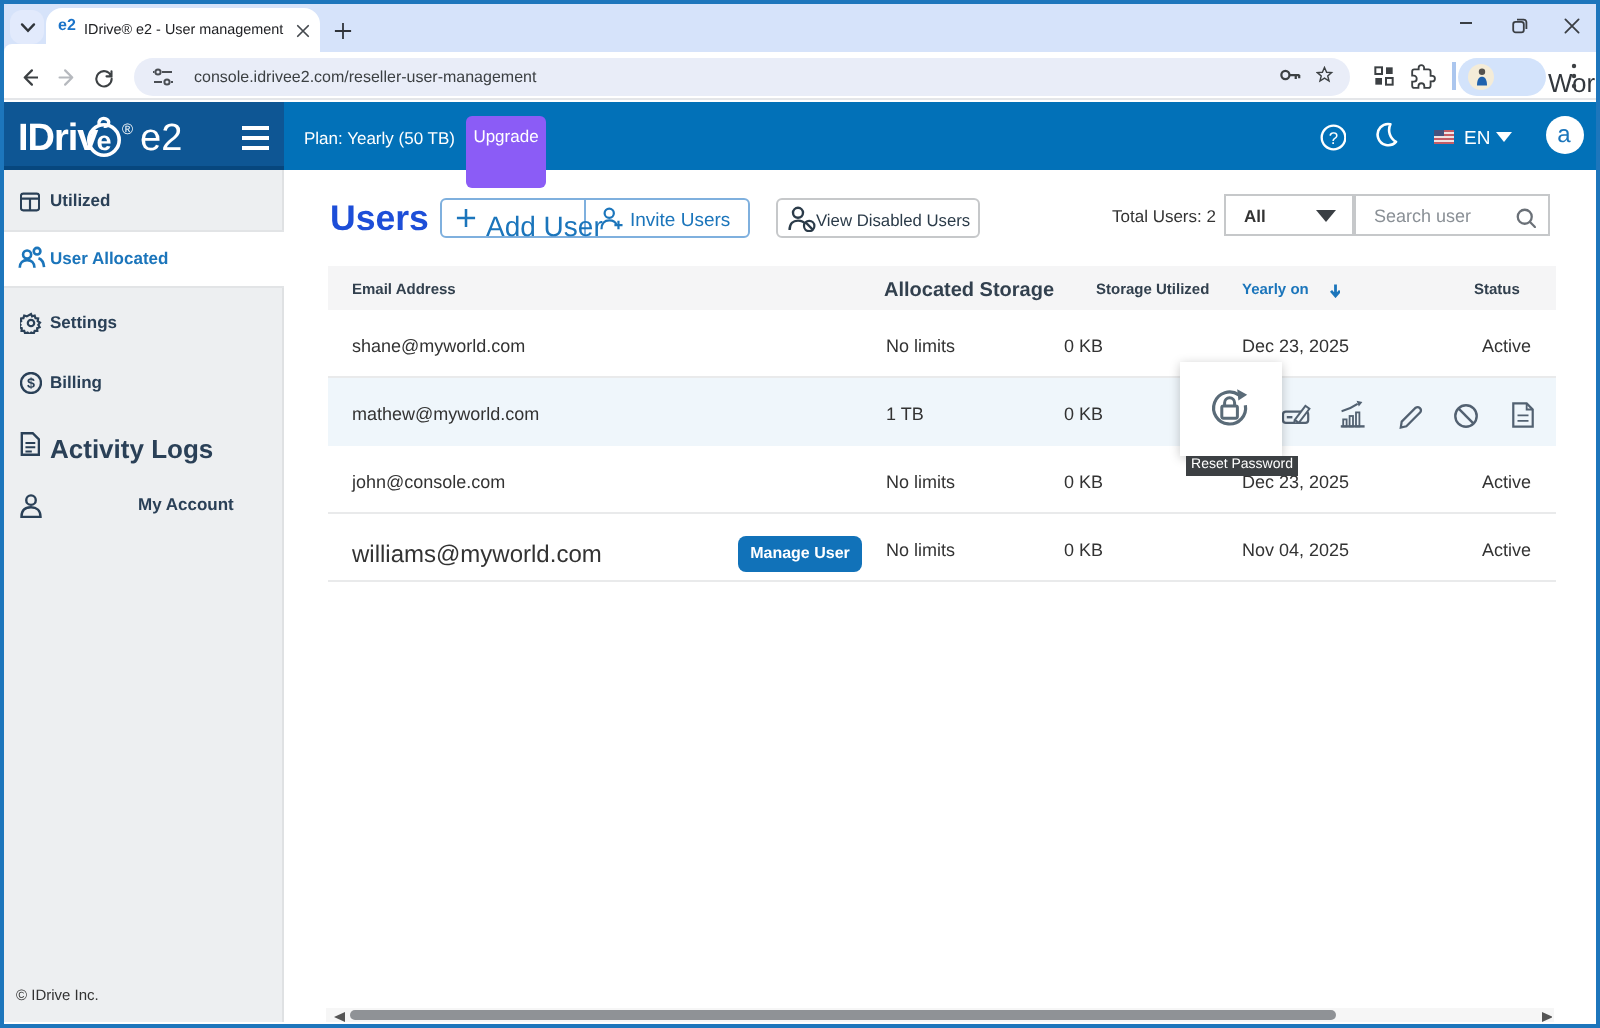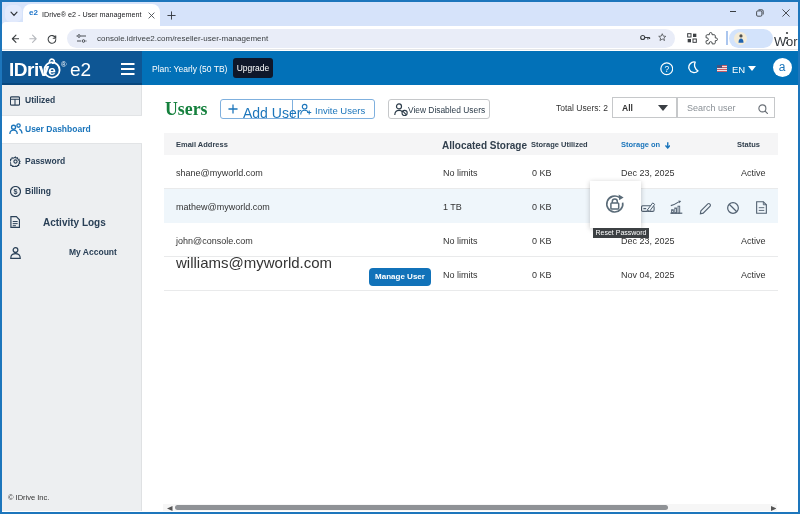--- a/index.html
+++ b/index.html
@@ -106,21 +106,21 @@
     <path d="M6.8 5.9 C5.6 3.2 8.0 1.4 10.1 2.5 C12.3 3.6 11.4 6.6 8.9 6.1" fill="none" stroke="#fff" stroke-width="1.6"></path>
     <text x="9" y="17.8" font-size="13.5" font-weight="bold" fill="#fff" text-anchor="middle" font-family="Liberation Sans">e</text>
   </svg>
 <div class="abs" style="left:61px;top:60px;font-size:7.5px;color:#fff;">®</div>
 <div class="abs" style="left:70px;top:59px;font-size:19px;color:#fff;">e2</div>
 
 <svg class="abs" style="left:121px;top:62.5px;" width="13.5" height="12" viewBox="0 0 13.5 12">
     <path d="M0 1 H13.5 M0 6 H13.5 M0 11 H13.5" stroke="#fff" stroke-width="1.9"></path>
   </svg>
 <div class="abs" style="left:152px;top:64px;font-size:8.5px;color:#fff;">Plan: Yearly (50 TB)</div>
-<div class="abs" style="left:233px;top:58px;width:40px;height:20px;background:#0f172a;border-radius:3px;color:#fff;font-size:8.5px;text-align:center;line-height:20px;">Upgrade</div>
+<div class="abs" style="left:233px;top:58px;width:40px;height:36px;background:#8b5cf6;border-radius:3px;color:#fff;font-size:8.5px;text-align:center;line-height:20px;">Upgrade</div>
 
 <svg class="abs" style="left:659.5px;top:62px;" width="13.5" height="13.5" viewBox="0 0 16 16">
     <circle cx="8" cy="8" r="7" fill="none" stroke="#fff" stroke-width="1.4"></circle>
     <text x="8" y="11.6" font-size="10" fill="#fff" text-anchor="middle" font-family="Liberation Sans">?</text>
   </svg>
 
 <svg class="abs" style="left:686.5px;top:61px;" width="12" height="13" viewBox="0 0 12 13">
     <path d="M8.2 1.1 A5.3 5.3 0 1 0 11 9.9 A6.8 6.8 0 0 1 8.2 1.1 Z" fill="none" stroke="#fff" stroke-width="1.3" stroke-linejoin="round"></path>
   </svg>
 
@@ -140,43 +140,43 @@
     <rect x="0.6" y="0.6" width="11.8" height="10.8" rx="1.5" fill="none" stroke="#2a4057" stroke-width="1.4"></rect>
     <path d="M0.6 3.8 H12.4 M6.5 3.8 V11.2" stroke="#2a4057" stroke-width="1.4"></path>
   </svg>
 <div class="abs" style="left:25px;top:95px;font-size:8.5px;font-weight:bold;color:#2a4057;">Utilized</div>
 <svg class="abs" style="left:8.5px;top:123px;" width="14" height="11.5" viewBox="0 0 16 13">
     <circle cx="5.2" cy="4.8" r="2.3" fill="none" stroke="#1b75bb" stroke-width="1.5"></circle>
     <path d="M1 12.4 C1 9.4 2.9 8 5.2 8 C7.5 8 9.4 9.4 9.4 12.4" fill="none" stroke="#1b75bb" stroke-width="1.5"></path>
     <circle cx="10.9" cy="2.9" r="1.9" fill="none" stroke="#1b75bb" stroke-width="1.5"></circle>
     <path d="M11.7 6.9 C13.5 7.5 14.7 9.3 14.9 12" fill="none" stroke="#1b75bb" stroke-width="1.5"></path>
   </svg>
-<div class="abs" style="left:25px;top:123.5px;font-size:8.5px;font-weight:bold;color:#1b75bb;">User Dashboard</div>
+<div class="abs" style="left:25px;top:123.5px;font-size:8.5px;font-weight:bold;color:#1b75bb;">User Allocated</div>
 <svg class="abs" style="left:9.5px;top:155.5px;" width="11" height="11" viewBox="0 0 24 24">
     <path fill="none" stroke="#2a4057" stroke-width="2.4" d="M12 8.5 a3.5 3.5 0 1 0 0 7 a3.5 3.5 0 1 0 0 -7 M12 2.2 l1.2 2.6 2.8 -0.9 0.9 2.8 2.9 0.4 -0.5 2.9 2.5 1.6 -1.8 2.3 1.4 2.6 -2.7 1.2 0.2 2.9 -2.9 0 -1 2.8 -2.7 -1.1 -2 2.1 -2 -2.1 -2.7 1.1 -1 -2.8 -2.9 0 0.2 -2.9 -2.7 -1.2 1.4 -2.6 -1.8 -2.3 2.5 -1.6 -0.5 -2.9 2.9 -0.4 0.9 -2.8 2.8 0.9 Z"></path>
   </svg>
-<div class="abs" style="left:25px;top:156px;font-size:8.5px;font-weight:bold;color:#2a4057;">Password</div>
+<div class="abs" style="left:25px;top:156px;font-size:8.5px;font-weight:bold;color:#2a4057;">Settings</div>
 <svg class="abs" style="left:9.5px;top:185.5px;" width="11" height="11" viewBox="0 0 13 13">
     <circle cx="6.5" cy="6.5" r="5.9" fill="none" stroke="#2a4057" stroke-width="1.4"></circle>
     <text x="6.5" y="9.7" font-size="8.5" font-weight="bold" fill="#2a4057" text-anchor="middle" font-family="Liberation Sans">$</text>
   </svg>
 <div class="abs" style="left:25px;top:186px;font-size:8.5px;font-weight:bold;color:#2a4057;">Billing</div>
 <svg class="abs" style="left:10px;top:216px;" width="10" height="12" viewBox="0 0 11 13">
     <path d="M1 0.6 H7 L10.4 4 V12.4 H1 Z" fill="none" stroke="#2a4057" stroke-width="1.3"></path>
     <path d="M3 6 H8.4 M3 8.3 H8.4 M3 10.6 H6.5" stroke="#2a4057" stroke-width="1.1"></path>
   </svg>
-<div class="abs" style="left:25px;top:217px;font-size:10px;font-weight:bold;color:#2a4057;margin-left:18px;">Activity Logs</div>
+<div class="abs" style="left:25px;top:217px;font-size:13px;font-weight:bold;color:#2a4057;">Activity Logs</div>
 <svg class="abs" style="left:9.5px;top:246.5px;" width="11" height="12" viewBox="0 0 12 13">
     <circle cx="6" cy="3.3" r="2.6" fill="none" stroke="#2a4057" stroke-width="1.3"></circle>
     <path d="M0.8 12.4 C0.8 8.8 3 7.2 6 7.2 C9 7.2 11.2 8.8 11.2 12.4 Z" fill="none" stroke="#2a4057" stroke-width="1.3"></path>
   </svg>
 <div class="abs" style="left:25px;top:247px;font-size:8.5px;font-weight:bold;color:#2a4057;margin-left:44px;">My Account</div>
 <div class="abs" style="left:8px;top:493px;font-size:7.5px;color:#333;">© IDrive Inc.</div>
 
-<div class="abs" style="left:165px;top:99px;font-size:17.8px;font-weight:bold;color:#15803d;font-family:Liberation Serif, serif;">Users</div>
+<div class="abs" style="left:165px;top:99px;font-size:17.8px;font-weight:bold;color:#1d4ed8;">Users</div>
 
 <div class="abs" style="left:220px;top:99px;width:155px;height:20px;border:1px solid #7fb0de;border-radius:3px;background:#fff;"></div>
 <div class="abs" style="left:292px;top:99px;width:1px;height:20px;background:#7fb0de;"></div>
 <svg class="abs" style="left:228px;top:104px;" width="10" height="10" viewBox="0 0 11 11">
     <path d="M5.5 0.5 V10.5 M0.5 5.5 H10.5" stroke="#1b75bb" stroke-width="1.4"></path>
   </svg>
 <div class="abs" style="left:243px;top:105px;font-size:14px;color:#1b75bb;">Add User</div>
 <svg class="abs" style="left:300px;top:103px;" width="12" height="13" viewBox="0 0 13 13">
     <circle cx="5" cy="3.4" r="2.5" fill="none" stroke="#1b75bb" stroke-width="1.2"></circle>
     <path d="M0.8 12 C0.8 8.8 2.6 7.3 5 7.3 C7 7.3 8.6 8.3 9 10" fill="none" stroke="#1b75bb" stroke-width="1.2"></path>
@@ -202,22 +202,22 @@
 <div class="abs" style="left:677px;top:97px;width:98px;height:21px;border:1px solid #c6c8ca;background:#fff;"></div>
 <div class="abs" style="left:687px;top:102.5px;font-size:9px;color:#8a9096;">Search user</div>
 <svg class="abs" style="left:757.5px;top:103.5px;" width="10.5" height="10.5" viewBox="0 0 12 12">
     <circle cx="5" cy="5" r="4" fill="none" stroke="#6a7077" stroke-width="1.3"></circle>
     <path d="M8 8 L11.3 11.3" stroke="#6a7077" stroke-width="1.3"></path>
   </svg>
 
 <div class="abs" style="left:164px;top:133px;width:614px;height:22px;background:#f5f5f6;"></div>
 <div class="abs" style="left:176px;top:140px;font-size:7.5px;font-weight:bold;color:#32404e;">Email Address</div>
 <div class="abs" style="left:442px;top:140px;font-size:10px;font-weight:bold;color:#32404e;">Allocated Storage</div>
-<div class="abs" style="left:531px;top:140px;font-size:7.5px;font-weight:bold;color:#32404e;">Storage Utilized</div>
-<div class="abs" style="left:621px;top:140px;font-size:7.5px;font-weight:bold;color:#1b75bb;">Storage on</div>
+<div class="abs" style="left:548px;top:140px;font-size:7.5px;font-weight:bold;color:#32404e;">Storage Utilized</div>
+<div class="abs" style="left:621px;top:140px;font-size:7.5px;font-weight:bold;color:#1b75bb;">Yearly on</div>
 <svg class="abs" style="left:664.5px;top:141.5px;" width="5.5" height="7" viewBox="0 0 5.5 7">
     <path d="M2.75 0.3 V5.4 M0.5 3.4 L2.75 6 L5 3.4" stroke="#1b75bb" stroke-width="1.4" fill="none"></path>
   </svg>
 <div class="abs" style="left:737px;top:140px;font-size:7.5px;font-weight:bold;color:#32404e;">Status</div>
 
 <div class="abs" style="left:164px;top:188px;width:614px;height:1px;background:#e9eaeb;"></div>
 <div class="abs" style="left:164px;top:256px;width:614px;height:1px;background:#e9eaeb;"></div>
 <div class="abs" style="left:164px;top:290px;width:614px;height:1px;background:#e9eaeb;"></div>
 
 <div class="abs" style="left:164px;top:189px;width:614px;height:34px;background:#eff6fb;"></div>
@@ -257,21 +257,21 @@
     <path d="M8 0.7 V4 H11.3" fill="none" stroke="#526171" stroke-width="1"></path>
     <path d="M3 7.2 H9 M3 10.2 H9" fill="none" stroke="#526171" stroke-width="1"></path>
   </svg>
 
 <div class="abs" style="left:176px;top:236px;font-size:9px;color:#333;">john@console.com</div>
 <div class="abs" style="left:443px;top:236px;font-size:9px;color:#333;">No limits</div>
 <div class="abs" style="left:532px;top:236px;font-size:9px;color:#333;">0 KB</div>
 <div class="abs" style="left:621px;top:236px;font-size:9px;color:#333;">Dec 23, 2025</div>
 <div class="abs" style="left:741px;top:236px;font-size:9px;color:#333;">Active</div>
 
-<div class="abs" style="left:176px;top:254px;font-size:15px;color:#333;">williams@myworld.com</div>
+<div class="abs" style="left:176px;top:270px;font-size:12px;color:#333;">williams@myworld.com</div>
 <div class="abs" style="left:369px;top:267.5px;width:62px;height:18px;background:#1172b9;border-radius:4px;color:#fff;font-size:8px;font-weight:bold;text-align:center;line-height:18px;">Manage User</div>
 <div class="abs" style="left:443px;top:270px;font-size:9px;color:#333;">No limits</div>
 <div class="abs" style="left:532px;top:270px;font-size:9px;color:#333;">0 KB</div>
 <div class="abs" style="left:621px;top:270px;font-size:9px;color:#333;">Nov 04, 2025</div>
 <div class="abs" style="left:741px;top:270px;font-size:9px;color:#333;">Active</div>
 
 <div class="abs" style="left:590px;top:181px;width:51px;height:47px;background:#fff;box-shadow:0 1px 5px rgba(0,0,0,0.22);"></div>
 <svg class="abs" style="left:604px;top:193px;" width="22" height="22" viewBox="0 0 22 22">
     <path d="M15.4 4.45 A8 8 0 1 0 18.68 9.61" fill="none" stroke="#5a6b78" stroke-width="1.6"></path>
     <path d="M14.6 1.6 L19.6 4.4 L15.2 7.2 Z" fill="#5a6b78"></path>

